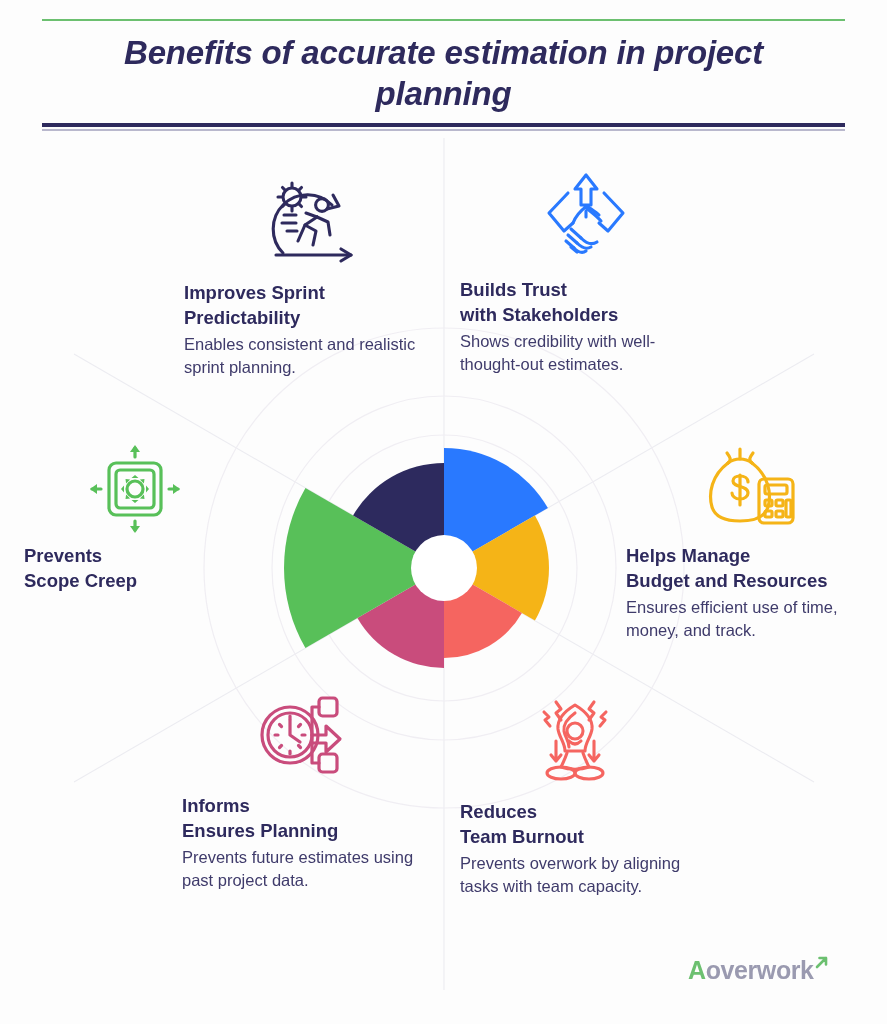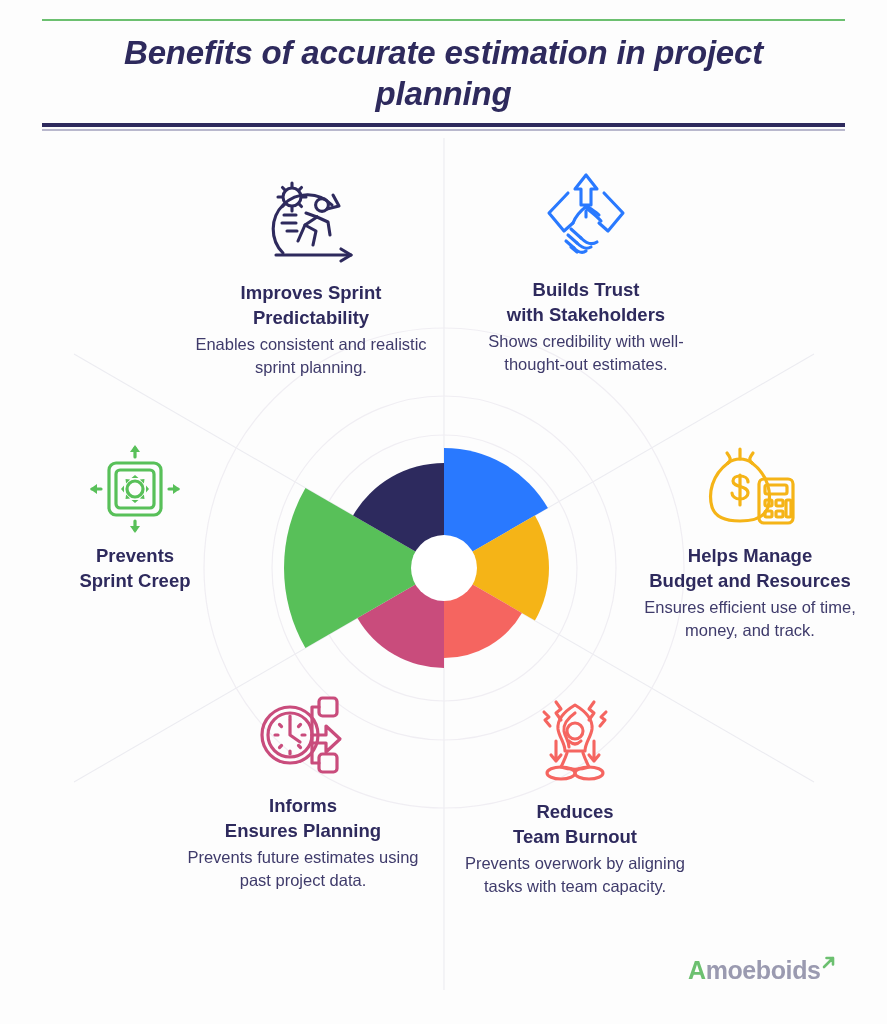--- a/index.html
+++ b/index.html
@@ -80,21 +80,20 @@
     position: absolute;
     left: 204px;
     top: 328px;
     width: 480px;
     height: 480px;
   }
 
   
   .card {
     position: absolute;
-    text-align: center;
   }
   .card .icon-box {
     height: 112px;
     display: flex;
     align-items: center;
     justify-content: center;
   }
   .card .c-title {
     font-size: 18.5px;
     font-weight: bold;
@@ -249,21 +248,21 @@
                  M38.5 37 l4.6 .6 l-4 4 Z M57.5 57 l-4.6 -.6 l4 -4 Z
                  M57.5 37 l-.6 4.6 l-4 -4 Z M38.5 57 l.6 -4.6 l4 4 Z" fill="#58c059" stroke="none"></path>
         <path d="M48 15 v-9 M48 79 v9 M14 47 h-9 M82 47 h9"></path>
         <path d="M48 3 l5 7 h-10 Z" fill="#58c059" stroke="none"></path>
         <path d="M48 91 l5 -7 h-10 Z" fill="#58c059" stroke="none"></path>
         <path d="M3 47 l7 -5 v10 Z" fill="#58c059" stroke="none"></path>
         <path d="M93 47 l-7 -5 v10 Z" fill="#58c059" stroke="none"></path>
       </svg>
     </div>
     <div class="c-title">Prevents
-Sprint Creep</div>
+Scope Creep</div>
   </div>
 
   <div class="card" id="card-budget">
     <div class="icon-box">
       <svg width="104" height="96" viewBox="0 0 104 96" fill="none" stroke="#f5b417" stroke-width="3.2" stroke-linecap="round" stroke-linejoin="round">
         <path d="M30 22 c4 -3 8 -4 12 -4 c4 0 8 1 12 4"></path>
         <path d="M29 12 c3 4 5 7 1 10 M42 8 c0 5 0 8 0 10 M55 12 c-3 4 -5 7 -1 10"></path>
         <path d="M30 22 C14 34 10 52 14 66 c3 10 13 14 28 14 c15 0 25 -4 28 -14 c4 -14 0 -32 -16 -44"></path>
         <path d="M42 34 v30"></path>
         <path d="M50 41 c0 -4 -4 -6 -8 -6 c-4 0 -7 2 -7 5 c0 7 15 4 15 12 c0 3 -3 6 -8 6 c-5 0 -8 -3 -8 -6"></path>
@@ -320,20 +319,20 @@
         <path d="M83 19 l-5 5 l4 3 l-5 6"></path>
       </svg>
     </div>
     <div class="c-title">Reduces
 Team Burnout</div>
     <div class="c-desc">Prevents overwork by aligning tasks with team capacity.</div>
   </div>
 
   <div class="logo">
     <div class="logo-text">
-      <span class="logo-a">A</span><span>moeboids</span>
+      <span class="logo-a">A</span><span>overwork</span>
       <svg class="logo-tick" width="16" height="16" viewBox="0 0 16 16">
         <path d="M3 12 L12 3 M12 3 H5.5 M12 3 V9.5" stroke="#6cc070" stroke-width="2.6" stroke-linecap="round" stroke-linejoin="round" fill="none"></path>
       </svg>
     </div>
   </div>
 
 </div>
 
 </body></html>

